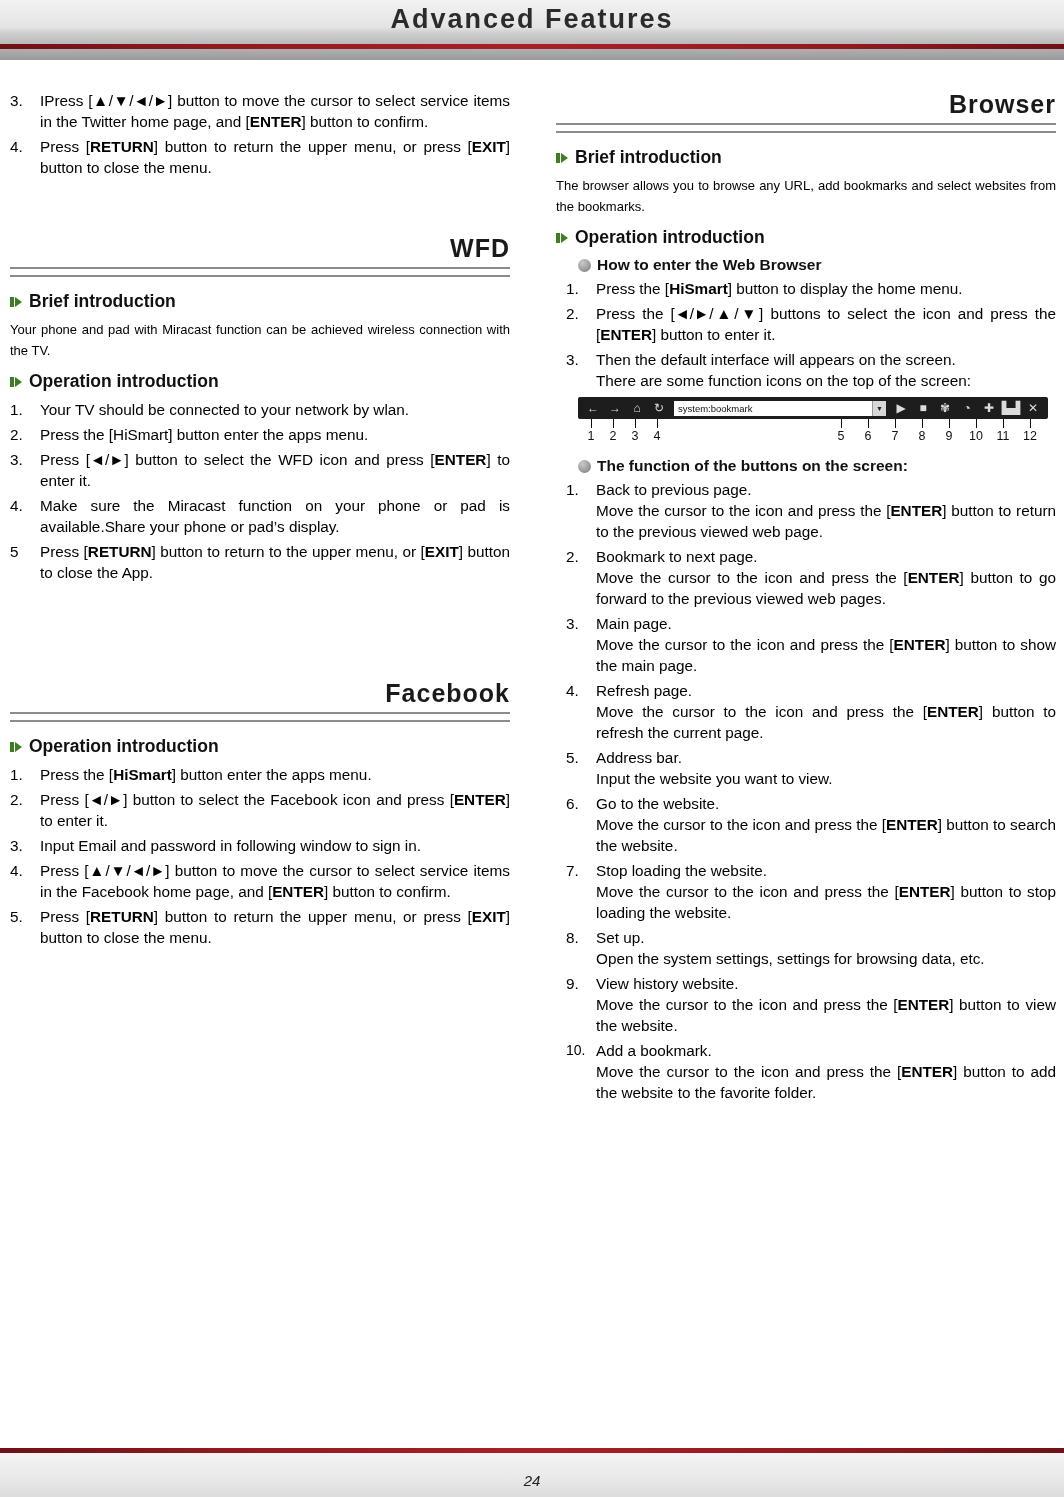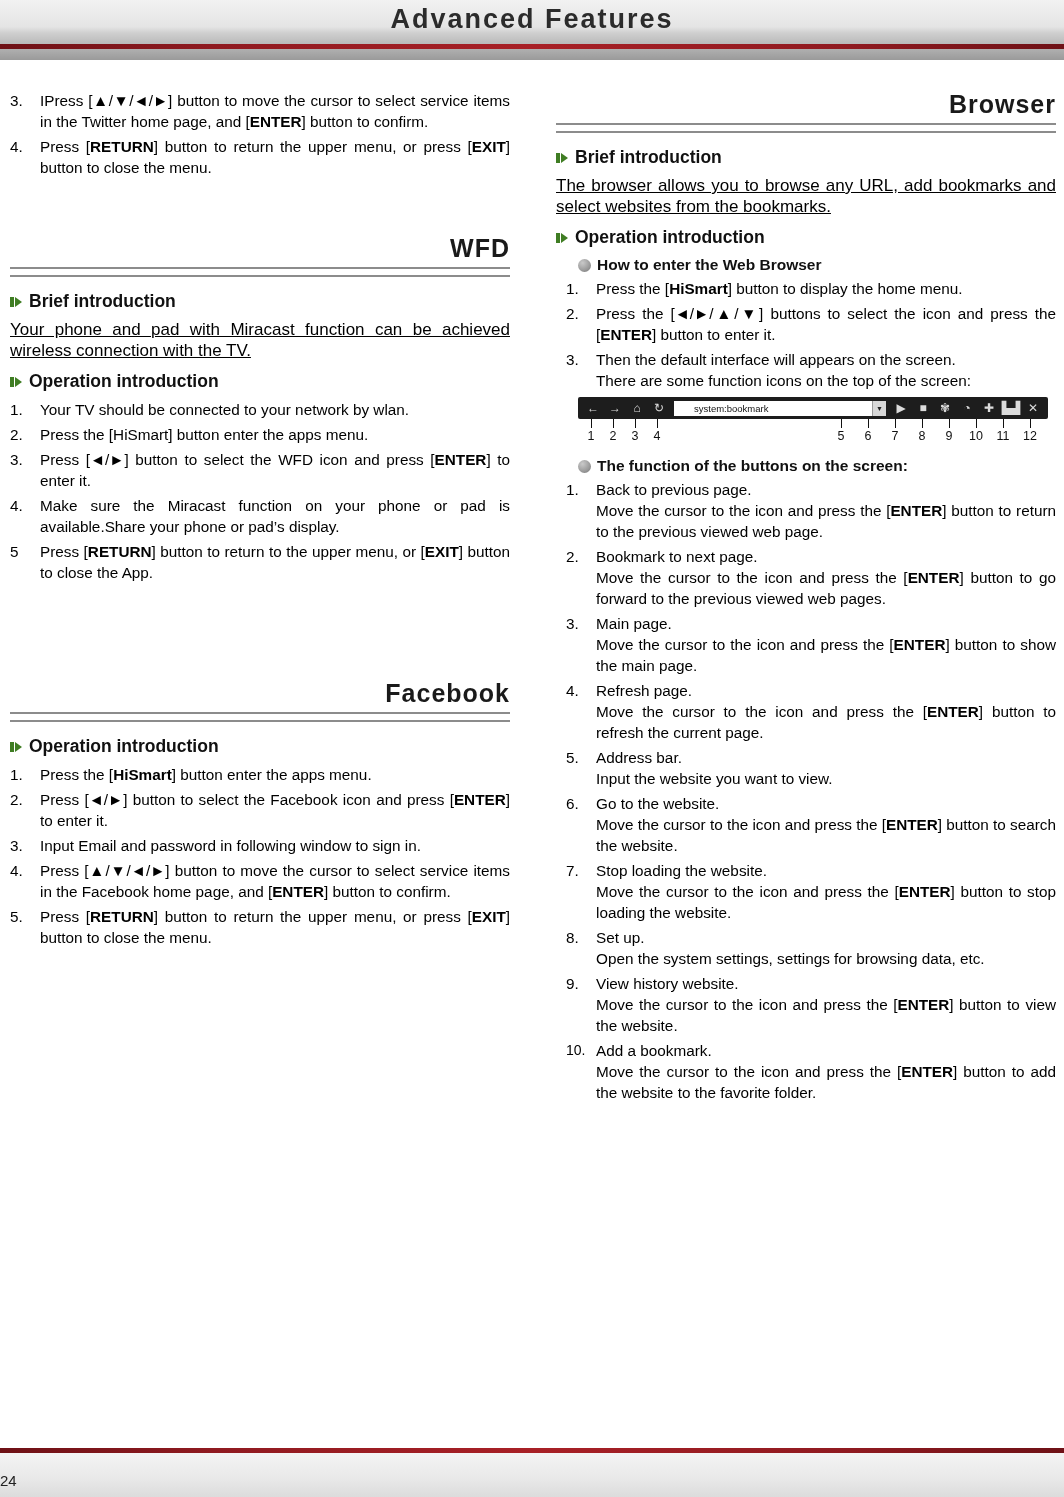--- a/index.html
+++ b/index.html
@@ -68,22 +68,22 @@
     background:radial-gradient(circle at 35% 30%, #c9c9c9 0%, #9a9a9a 60%, #6f6f6f 100%);
     margin-right:6px; vertical-align:middle;
   }
   .subsub-head {
     font-size:15.5px; font-weight:bold; color:#111;
     margin:8px 0 4px 22px; display:flex; align-items:center;
   }
 
   
   p.body-text {
-    font-size:17px; line-height:21px; margin:0 0 8px 0;
-    text-align:justify; color:#000;text-decoration:underline;
+    font-size:13px; line-height:21px; margin:0 0 8px 0;
+    text-align:justify; color:#000;
   }
   .ind-para { margin-left:32px; text-align:justify; }
 
   ol.numlist { list-style:none; margin:0; padding:0; }
   ol.numlist > li {
     position:relative; padding-left:30px;
     font-size:15.3px; line-height:21px;
     margin-bottom:4px; text-align:justify;
   }
   ol.numlist > li .num {
@@ -100,21 +100,21 @@
     display:flex; align-items:center; padding:0 4px; gap:0;
     position:relative;
   }
   .tb-icon {
     width:22px; height:22px; display:flex; align-items:center; justify-content:center;
     color:#dcdcdc; font-size:12px; line-height:1;
   }
   .tb-addr {
     flex:1; height:15px; background:#ffffff; margin:1px 4px;
     display:flex; align-items:center; position:relative;
-    font-size:9.5px; color:#111; padding-left:20px;
+    font-size:9.5px; color:#111; padding-left:4px;
   }
   .tb-addr .caret-box {
     position:absolute; right:0; top:0; width:13px; height:15px;
     background:#d8d8d8; border-left:1px solid #9a9a9a;
     display:flex; align-items:center; justify-content:center;
     font-size:7px; color:#222;
   }
   .ticks { position:relative; height:30px; width:470px; }
   .ticks .tick {
     position:absolute; top:0; width:1px; height:9px; background:#111;
@@ -126,22 +126,22 @@
   
   .footer-rule {
     position:absolute; bottom:44px; left:0; width:1064px; height:5px;
     background:linear-gradient(to right,#6e1116 0%,#8f1a20 20%,#a82026 50%,#8f1a20 80%,#6e1116 100%);
   }
   .footer-band {
     position:absolute; bottom:0; left:0; width:1064px; height:44px;
     background:linear-gradient(to bottom,#f4f4f4 0%,#e8e8e8 60%,#dcdcdc 100%);
   }
   .page-num {
-    position:absolute; bottom:8px; left:0; right:0; text-align:left;
-    font-size:15px; color:#222;
+    position:absolute; bottom:8px; left:0; right:0; text-align:center;
+    font-size:15px; color:#222;font-style:italic;
   }
 </style>
 </head>
 <body>
 
 <div class="page-header">
   <div class="htitle">Advanced Features</div>
 </div>
 <div class="header-rule"></div>
 

